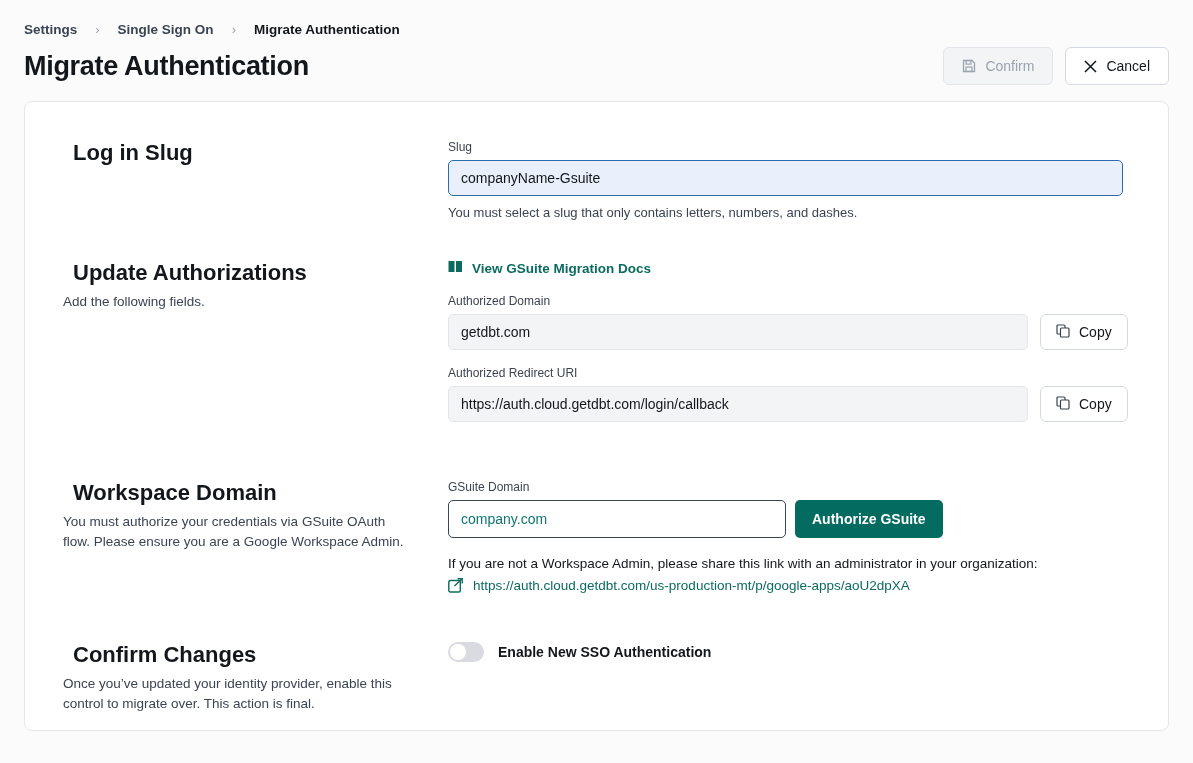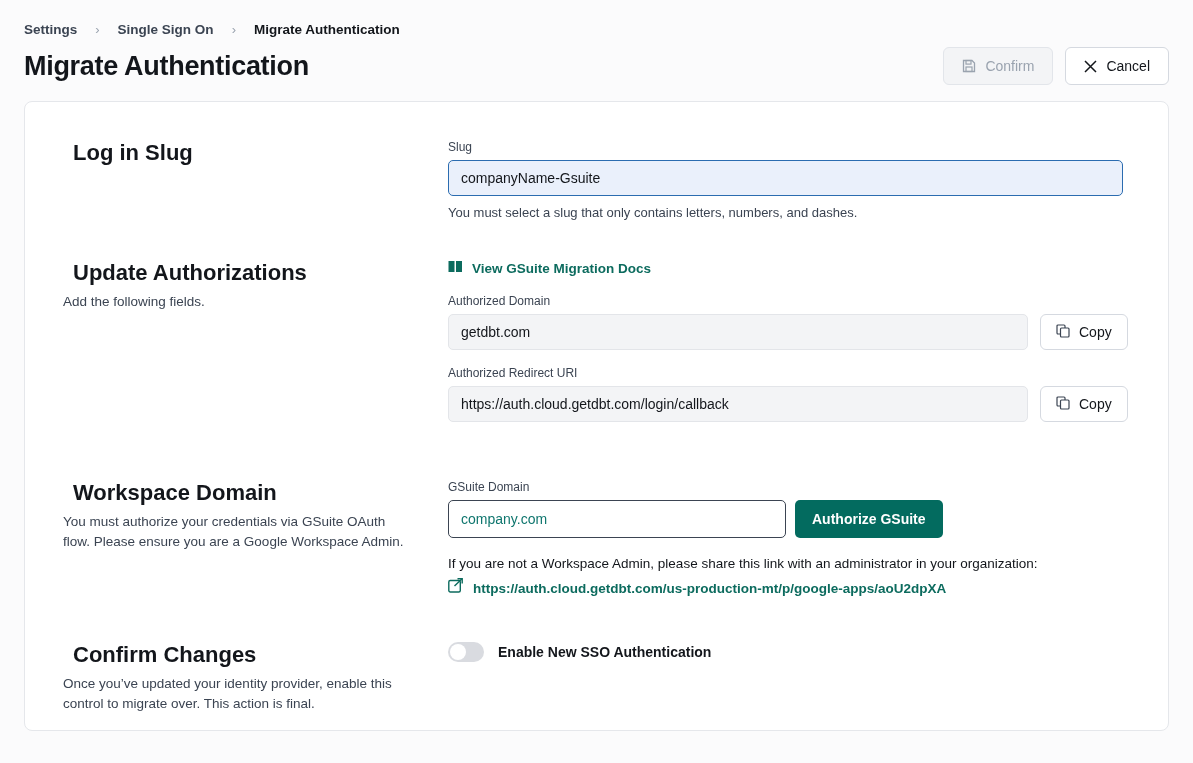--- a/index.html
+++ b/index.html
@@ -208,25 +208,25 @@
     cursor: pointer;
     font-family: "Liberation Sans", sans-serif;
   }
   .share-note {
     font-size: 13.5px;
     color: #13161b;
     margin-top: 18px;
   }
   .share-link {
     display: flex;
-    align-items: flex-end;
+    align-items: flex-start;
     gap: 10px;
     margin-top: 7px;
     font-size: 13.5px;
-    font-weight: 700;
+    font-weight: 400;
     color: #0c6b5e;
     cursor: pointer;
   }
 
   .toggle-row {
     display: flex;
     align-items: center;
     gap: 14px;
   }
   .toggle {

